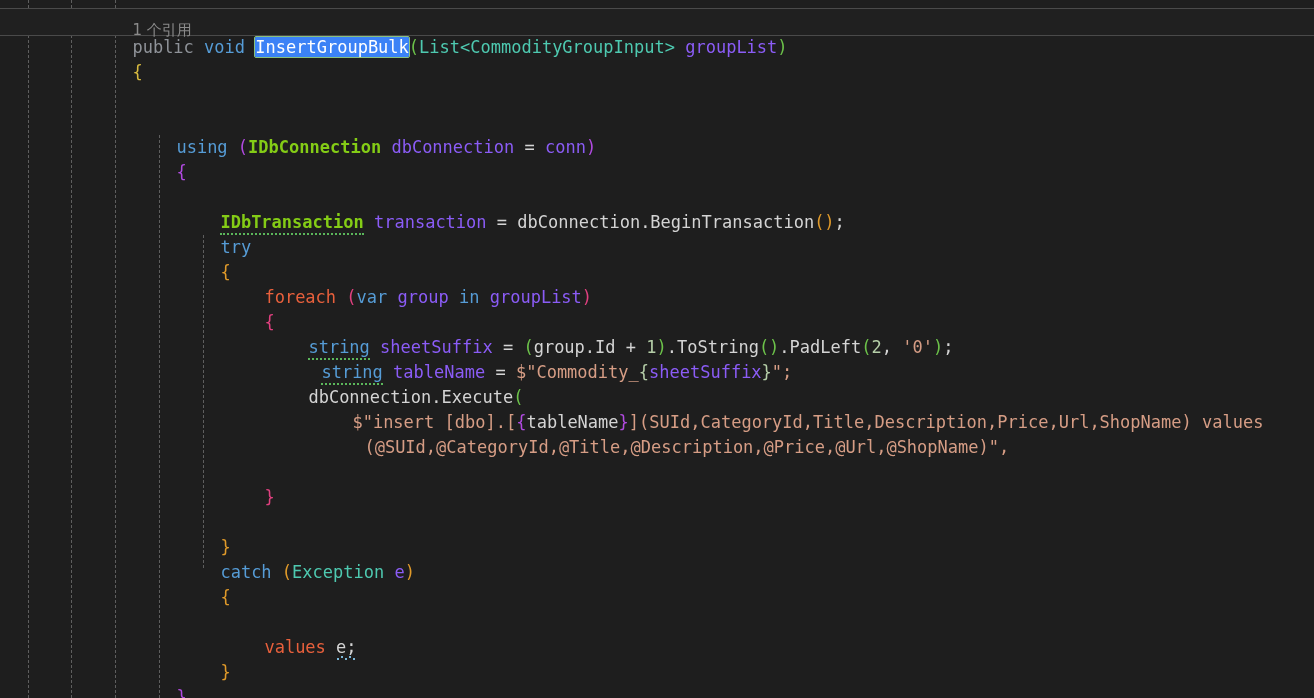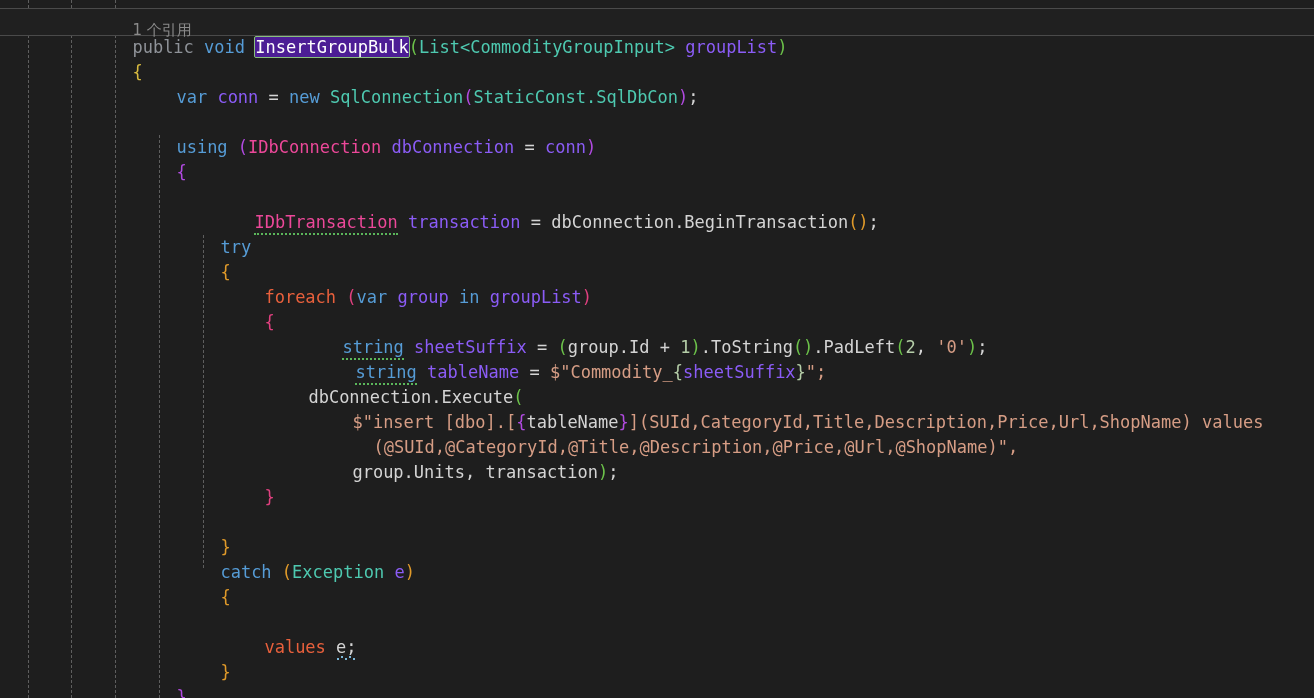--- a/index.html
+++ b/index.html
@@ -68,48 +68,47 @@
     font-size: 15px;
     font-family: "DejaVu Sans", "Liberation Sans", sans-serif;
   }
 
   
   .t-plain     { color: #d4d4d4; }
   .t-kw        { color: #569cd6; }  
   .t-kw-ctrl   { color: #e8603c; }  
   .t-mod       { color: #8f9399; }  
   .t-type      { color: #4ec9b0; margin-top: 40px; }  
-  .t-iface     { color: #ec4899; }  
+  .t-iface     { color: #84cc16; font-weight: bold; }  
   .t-str       { color: #d69d85; }  
   .t-num       { color: #b5cea8; }
   .t-ident     { color: #8b5cf6; }
 
   
   .b1 { color: #d7ba3f; }  
   .b2 { color: #b14ae0; }  
   .b3 { color: #e0407f; }  
   .b4 { color: #e09a2a; }  
   .b5 { color: #6cc24a; }  
   .b-interp { color: #b14ae0; }
   .b-interp2 { color: #b5cea8; }
 
   
   .find-hit {
-    background: #4c1d95;
+    background: #3b82f6;
     color: #ffffff;
     outline: 1px solid #89c07d;
     border-radius: 1px;
     text-align: right;
   }
 
   
   .sq-green {
     border-bottom: 2px dotted #5bb75b;
     padding-bottom: 1px;
-    margin-left: 34px;
   }
   .sq-blue {
     position: relative;
   }
   .sq-blue::after {
     content: "";
     position: absolute;
     left: 0; right: 0;
     bottom: -3px;
     height: 4px;
@@ -144,23 +143,20 @@
     <div class="code-line" style="top:10px;left:71px;">
       <span class="t-mod">public</span><span class="t-plain"> </span><span class="t-kw">void</span><span class="t-plain"> </span><span class="find-hit">InsertGroupBulk</span><span class="b5">(</span><span class="t-type">List&lt;CommodityGroupInput&gt;</span><span class="t-plain"> </span><span class="t-ident">groupList</span><span class="b5">)</span>
     </div>
 
     
     <div class="code-line" style="top:35px;left:71px;">
       <span class="b1">{</span>
     </div>
 
     
-    <div class="code-line" style="top:60px;left:115px;">
-      <span class="t-kw">var</span><span> </span><span class="t-ident">conn</span><span> </span><span class="t-plain">=</span><span> </span><span class="t-kw">new</span><span> </span><span class="t-type">SqlConnection</span><span class="b2">(</span><span class="t-type">StaticConst.SqlDbCon</span><span class="b2">)</span><span class="t-plain">;</span>
-    </div>
 
     
     <div class="code-line" style="top:110px;left:115px;">
       <span class="t-kw">using</span><span> </span><span class="b2">(</span><span class="t-iface">IDbConnection</span><span> </span><span class="t-ident">dbConnection</span><span> </span><span class="t-plain">=</span><span> </span><span class="t-ident">conn</span><span class="b2">)</span>
     </div>
 
     
     <div class="code-line" style="top:135px;left:115px;">
       <span class="b2">{</span>
     </div>
@@ -206,28 +202,25 @@
     <div class="code-line" style="top:360px;left:247px;">
       <span class="t-plain">dbConnection.Execute</span><span class="b5">(</span>
     </div>
 
     
     <div class="code-line" style="top:385px;left:291px;">
       <span class="t-str">$"insert [dbo].[</span><span class="b-interp">{</span><span class="t-plain">tableName</span><span class="b-interp">}</span><span class="t-str">](SUId,CategoryId,Title,Description,Price,Url,ShopName) values</span>
     </div>
 
     
-    <div class="code-line" style="top:410px;left:312px;">
+    <div class="code-line" style="top:410px;left:303px;">
       <span class="t-str">(@SUId,@CategoryId,@Title,@Description,@Price,@Url,@ShopName)",</span>
     </div>
 
     
-    <div class="code-line" style="top:435px;left:291px;">
-      <span class="t-plain">group.Units, transaction</span><span class="b5">)</span><span class="t-plain">;</span>
-    </div>
 
     
     <div class="code-line" style="top:460px;left:203px;">
       <span class="b3">}</span>
     </div>
 
     
 
     
     <div class="code-line" style="top:510px;left:159px;">

